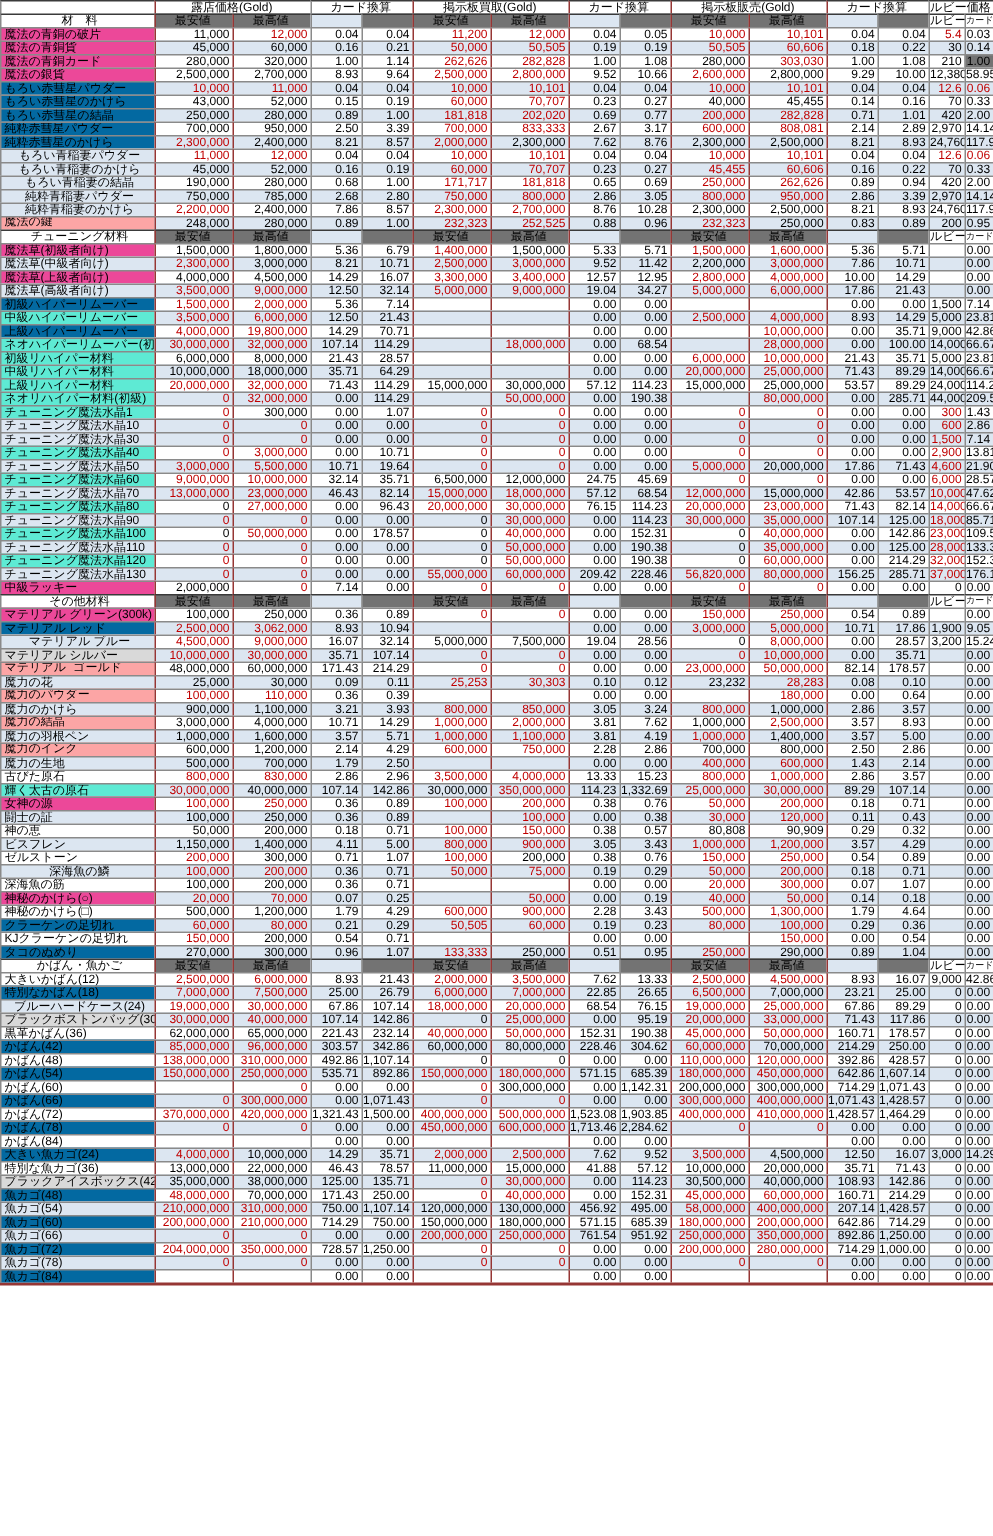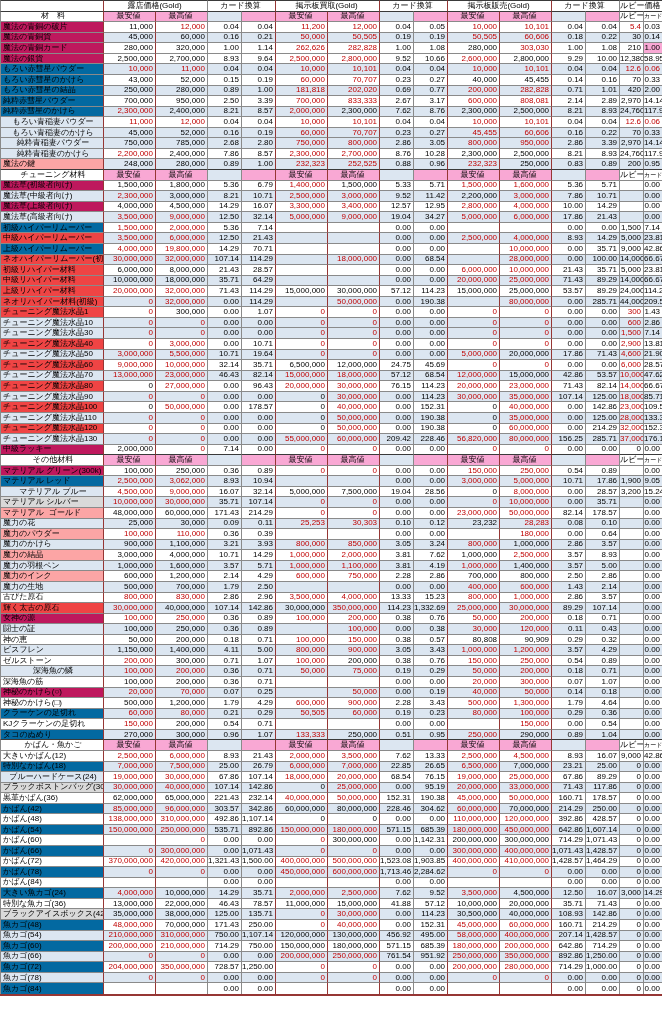--- a/index.html
+++ b/index.html
@@ -1,32 +1,32 @@
 <!DOCTYPE html>
 <html><head>
 <meta charset="utf-8">
 <style>
 html,body{margin:0;padding:0;background:#fff;}
 #wrap{width:662px;height:1024px;overflow:hidden;}
-table{border-collapse:separate;border-spacing:0;table-layout:fixed;width:662px;height:996px;
+table{border-collapse:separate;border-spacing:0;table-layout:fixed;width:662px;height:850px;
   font-family:"Liberation Sans","DejaVu Sans",sans-serif;border-right:1px solid #7f1d1d;border-bottom:2px solid #963634;}
 td{font-size:8px;line-height:1;padding:0 2px 0 0;white-space:nowrap;overflow:hidden;height:8px;
   border-top:1px solid #8a8a8a;border-left:1px solid #8a8a8a;color:#000;}
 tr.hdr td{border-top:1px solid #3a3a3a;}
 td.num{text-align:right;}
 td.name{text-align:left;padding-left:2px;padding-right:0;}
 td.hc{text-align:center;}
 td.rL{border-left:1px solid #963634;}
 td.red{color:#c00000;}
-td.pink{background:#f9a8d4;}
+td.pink{background:#737373;}
 td.blue{background:#dce6f1;}
-td.tint-g{background:#be185d;margin-left:24px;}
+td.tint-g{background:#ec4899;margin-left:24px;}
 td.tint-p{background:#0369a1;}
 td.tint-b{background:#dce6f1;text-align:center;}
-td.tint-l{background:#ef4444;}
+td.tint-l{background:#5eead4;}
 td.tint-y{background:#fca5a5;font-family:Liberation Mono, monospace;}
 td.tint-s{background:#d9d9d9;}
 td.tiny{font-size:6px;}
 </style>
 </head>
 <body>
 
 <div id="wrap">
   <table>
     <colgroup>
@@ -255,20 +255,37 @@
           <td class="num blue rL">0.23</td>
           <td class="num blue">0.27</td>
           <td class="num blue rL red">45,455</td>
           <td class="num blue rL red">60,606</td>
           <td class="num blue rL">0.16</td>
           <td class="num blue">0.22</td>
           <td class="num blue">70</td>
           <td class="num blue">0.33</td>
         </tr>
         <tr>
+          <td class="name tint-b">もろい青稲妻の結晶</td>
+          <td class="num rL">190,000</td>
+          <td class="num rL">280,000</td>
+          <td class="num">0.68</td>
+          <td class="num">1.00</td>
+          <td class="num rL red">171,717</td>
+          <td class="num rL red">181,818</td>
+          <td class="num rL">0.65</td>
+          <td class="num">0.69</td>
+          <td class="num rL red">250,000</td>
+          <td class="num rL red">262,626</td>
+          <td class="num rL">0.89</td>
+          <td class="num">0.94</td>
+          <td class="num">420</td>
+          <td class="num">2.00</td>
+        </tr>
+        <tr>
           <td class="name tint-b">純粋青稲妻パウダー</td>
           <td class="num blue rL">750,000</td>
           <td class="num blue rL">785,000</td>
           <td class="num blue">2.68</td>
           <td class="num blue">2.80</td>
           <td class="num blue rL red">750,000</td>
           <td class="num blue rL red">800,000</td>
           <td class="num blue rL">2.86</td>
           <td class="num blue">3.05</td>
           <td class="num blue rL red">800,000</td>

